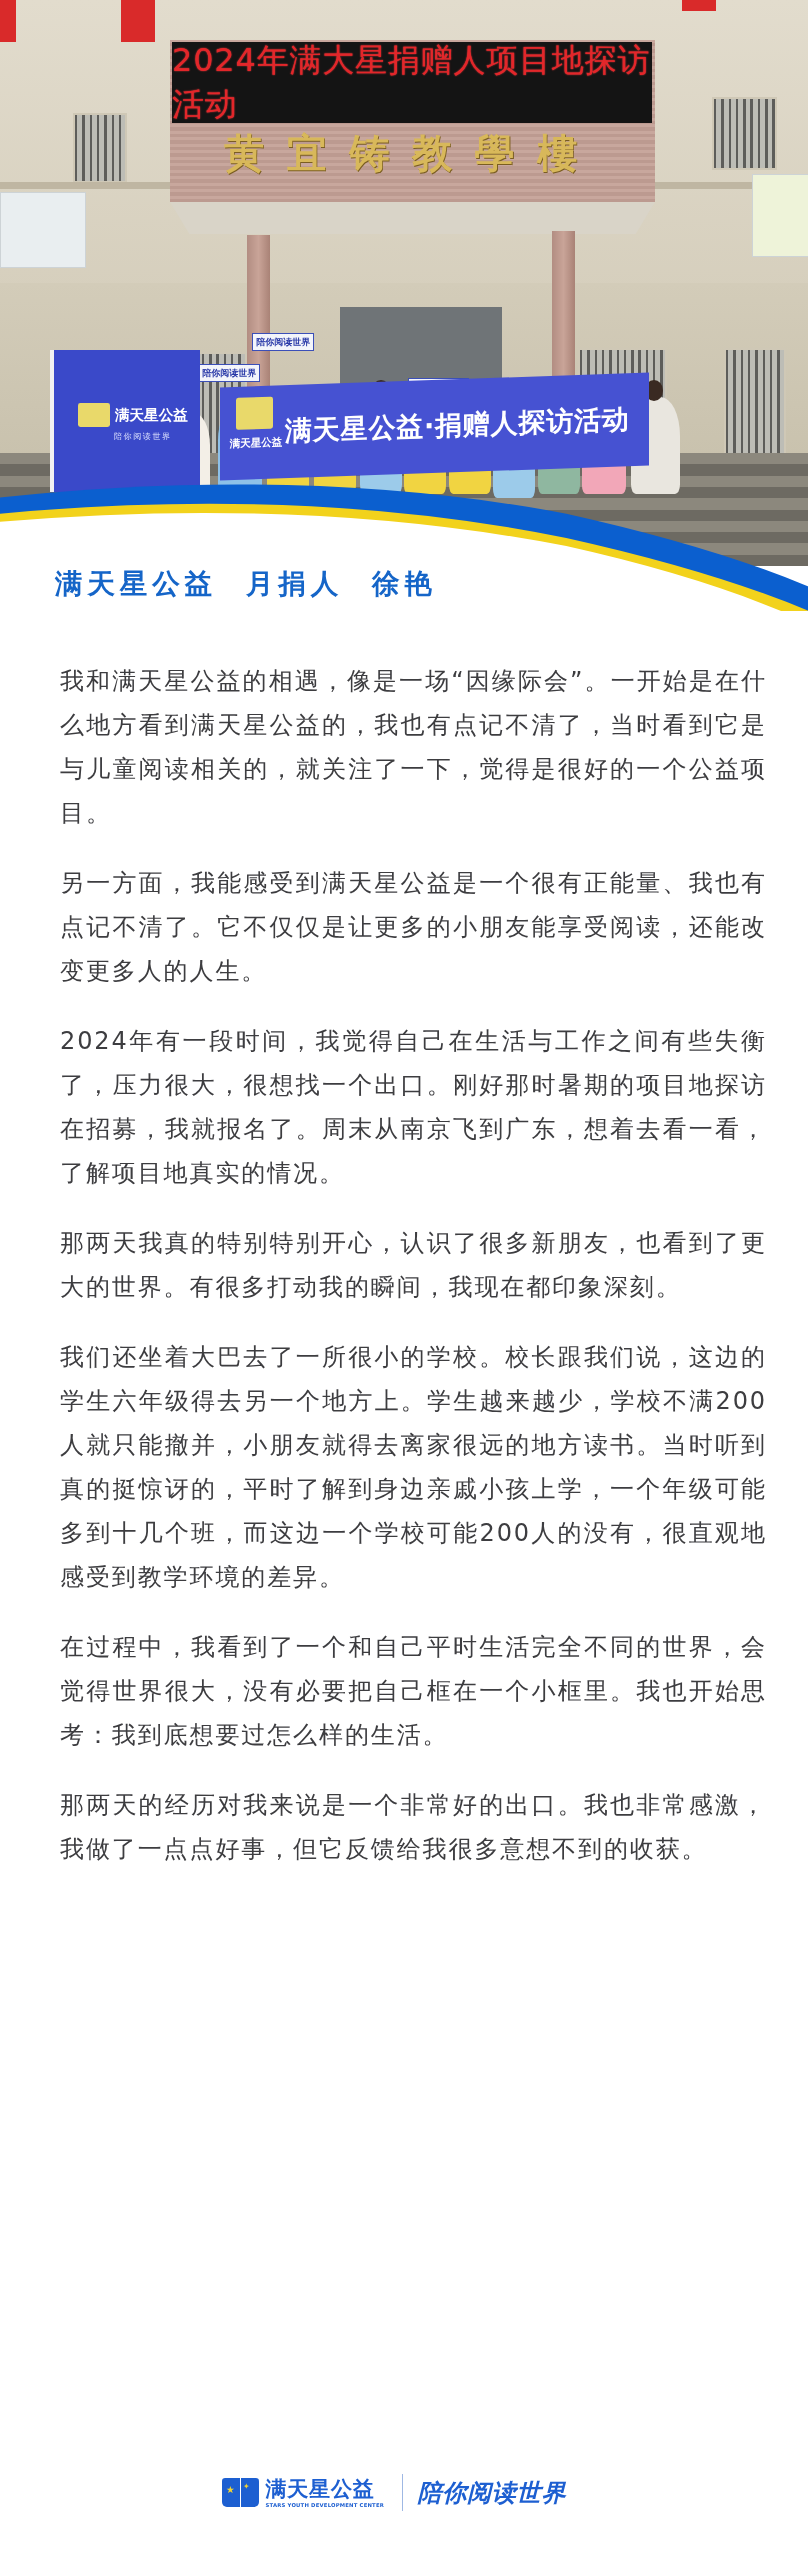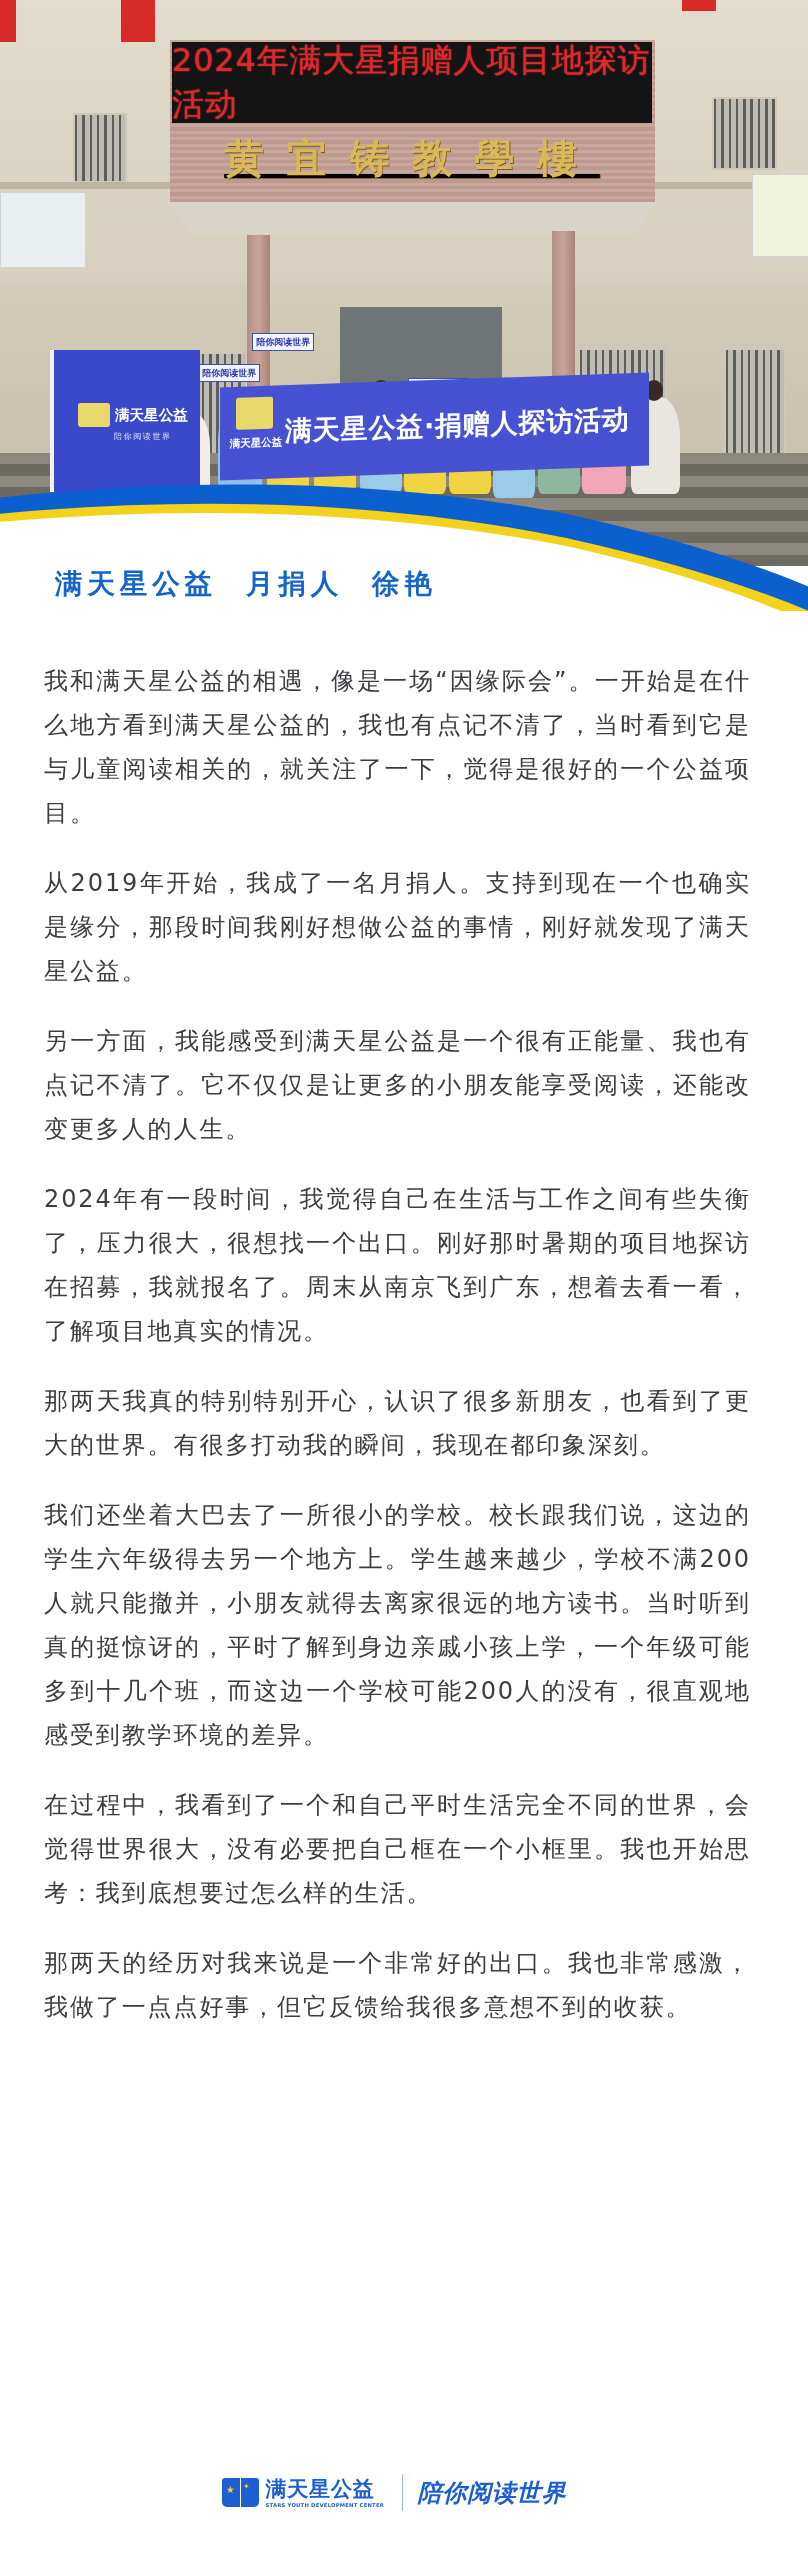--- a/index.html
+++ b/index.html
@@ -18,22 +18,22 @@
             border: 2.4px solid #cfc8b6; }
   .pillar { position: absolute; width: 22.6px; background: linear-gradient(90deg, #b28d82, #c9a498, #a98276); }
   .portico { position: absolute; left: 170px; top: 40px; width: 485px; height: 162px;
              background: repeating-linear-gradient(0deg, #bc9a90 0 3.2px, #c8a79d 3.2px 6.5px); }
   .portico-roof { position: absolute; left: 170px; top: 202px; width: 485px; height: 32px;
                   background: #d9d4c8; clip-path: polygon(0 0, 100% 0, 96% 100%, 4% 100%); }
   .led-board { position: absolute; left: 172px; top: 42px; width: 480px; height: 81px;
                background: #141414; display: flex; align-items: center; justify-content: center; }
   .led-text { color: #e3262a; font-size: 32px; letter-spacing: 0.8px; font-family: "DejaVu Sans", sans-serif;
               text-shadow: 0 0 1.6px #ff4040; }
-  .gold-sign { position: absolute; left: 172px; top: 131px; width: 480px; height: 57px;
-               display: flex; align-items: flex-start; justify-content: center; text-decoration: underline; }
+  .gold-sign { position: absolute; left: 172px; top: 125px; width: 480px; height: 57px;
+               display: flex; align-items: center; justify-content: center; }
   .gold-text { color: #d8b85a; font-size: 40px; letter-spacing: 22.6px; font-family: "DejaVu Serif", serif;
                font-weight: bold; text-shadow: 0.8px 0.8px 0 #7a5d22; }
   .red-char { position: absolute; top: 0; width: 34px; height: 42px; background: #d92a2a; }
   .wall-poster { position: absolute; background: #e9eef0; border: 1.6px solid #cdd3d6; }
   .door { position: absolute; left: 340px; top: 307px; width: 162px; height: 186px; background: #6f7477; }
 
   .stairs { position: absolute; left: 0; top: 453px; width: 809px; height: 113px;
             background: repeating-linear-gradient(0deg, #6d6a62 0 11.3px, #8c887d 11.3px 22.6px); }
 
   .crowd { position: absolute; left: 113px; top: 348px; width: 582px; height: 154px; }
@@ -55,21 +55,21 @@
   .sign-card { position: absolute; background: #f3f5fb; border: 1.6px solid #3b4fb8; color: #2a3aa8;
                font-size: 9px; font-weight: bold; padding: 1.6px 3.2px; white-space: nowrap; }
 
   
   .wave { position: absolute; left: 0; top: 465px; width: 809px; height: 146px; }
 
   
   .title { position: absolute; left: 55px; top: 566px; margin: 0; color: #1565c8;
            font-size: 27.5px; font-weight: bold; letter-spacing: 4.9px; font-family: "DejaVu Serif", serif;
            white-space: pre; }
-  .article { position: absolute; left: 44px; top: 659px; width: 707px; }
+  .article { position: absolute; left: 60px; top: 659px; width: 707px; }
   .para { margin: 0 0 26px 0; color: #3d3d40; font-size: 24px; line-height: 44px; letter-spacing: 1.9px;
           text-align: justify; font-family: "DejaVu Sans", sans-serif; }
 
   
   .footer { position: absolute; left: 222px; top: 2468px; width: 372px; height: 49px;
             display: flex; align-items: center; }
   .logo-book { position: relative; width: 37px; height: 32px; margin-right: 6.5px; }
   .logo-book .pg { position: absolute; top: 1.6px; width: 18px; height: 29px; background: #1d5fd1; }
   .logo-book .pg.l { left: 0; border-radius: 3.2px 0 0 4.9px; }
   .logo-book .pg.r { right: 0; border-radius: 0 3.2px 4.9px 0; }
@@ -165,21 +165,20 @@
   <path d="M0 30 Q 320 -20 640 40 Q 860 85 1000 165 L1000 0 L0 0 Z" fill="transparent"></path>
   <path d="M0 40 Q 380 0 700 60 Q 880 100 1000 150 L1000 180 L0 180 Z" fill="#0b5fcf"></path>
   <path d="M0 60 Q 380 25 700 90 Q 880 130 1000 180 L0 180 Z" fill="#f2d21c"></path>
   <path d="M0 70 Q 380 38 700 100 Q 880 140 1000 195 L1000 180 L0 180 Z" fill="#ffffff"></path>
 </svg>
 
 <h1 class="title">满天星公益  月捐人  徐艳</h1>
 
 <div class="article">
   <p class="para">我和满天星公益的相遇，像是一场“因缘际会”。一开始是在什么地方看到满天星公益的，我也有点记不清了，当时看到它是与儿童阅读相关的，就关注了一下，觉得是很好的一个公益项目。</p>
-  <p class="para">从2019年开始，我成了一名月捐人。支持到现在一个也确实是缘分，那段时间我刚好想做公益的事情，刚好就发现了满天星公益。</p>
   <p class="para">另一方面，我能感受到满天星公益是一个很有正能量、我也有点记不清了。它不仅仅是让更多的小朋友能享受阅读，还能改变更多人的人生。</p>
   <p class="para">2024年有一段时间，我觉得自己在生活与工作之间有些失衡了，压力很大，很想找一个出口。刚好那时暑期的项目地探访在招募，我就报名了。周末从南京飞到广东，想着去看一看，了解项目地真实的情况。</p>
   <p class="para">那两天我真的特别特别开心，认识了很多新朋友，也看到了更大的世界。有很多打动我的瞬间，我现在都印象深刻。</p>
   <p class="para">我们还坐着大巴去了一所很小的学校。校长跟我们说，这边的学生六年级得去另一个地方上。学生越来越少，学校不满200人就只能撤并，小朋友就得去离家很远的地方读书。当时听到真的挺惊讶的，平时了解到身边亲戚小孩上学，一个年级可能多到十几个班，而这边一个学校可能200人的没有，很直观地感受到教学环境的差异。</p>
   <p class="para">在过程中，我看到了一个和自己平时生活完全不同的世界，会觉得世界很大，没有必要把自己框在一个小框里。我也开始思考：我到底想要过怎么样的生活。</p>
   <p class="para">那两天的经历对我来说是一个非常好的出口。我也非常感激，我做了一点点好事，但它反馈给我很多意想不到的收获。</p>
 </div>
 
 <div class="footer">
   <div class="logo-book">

